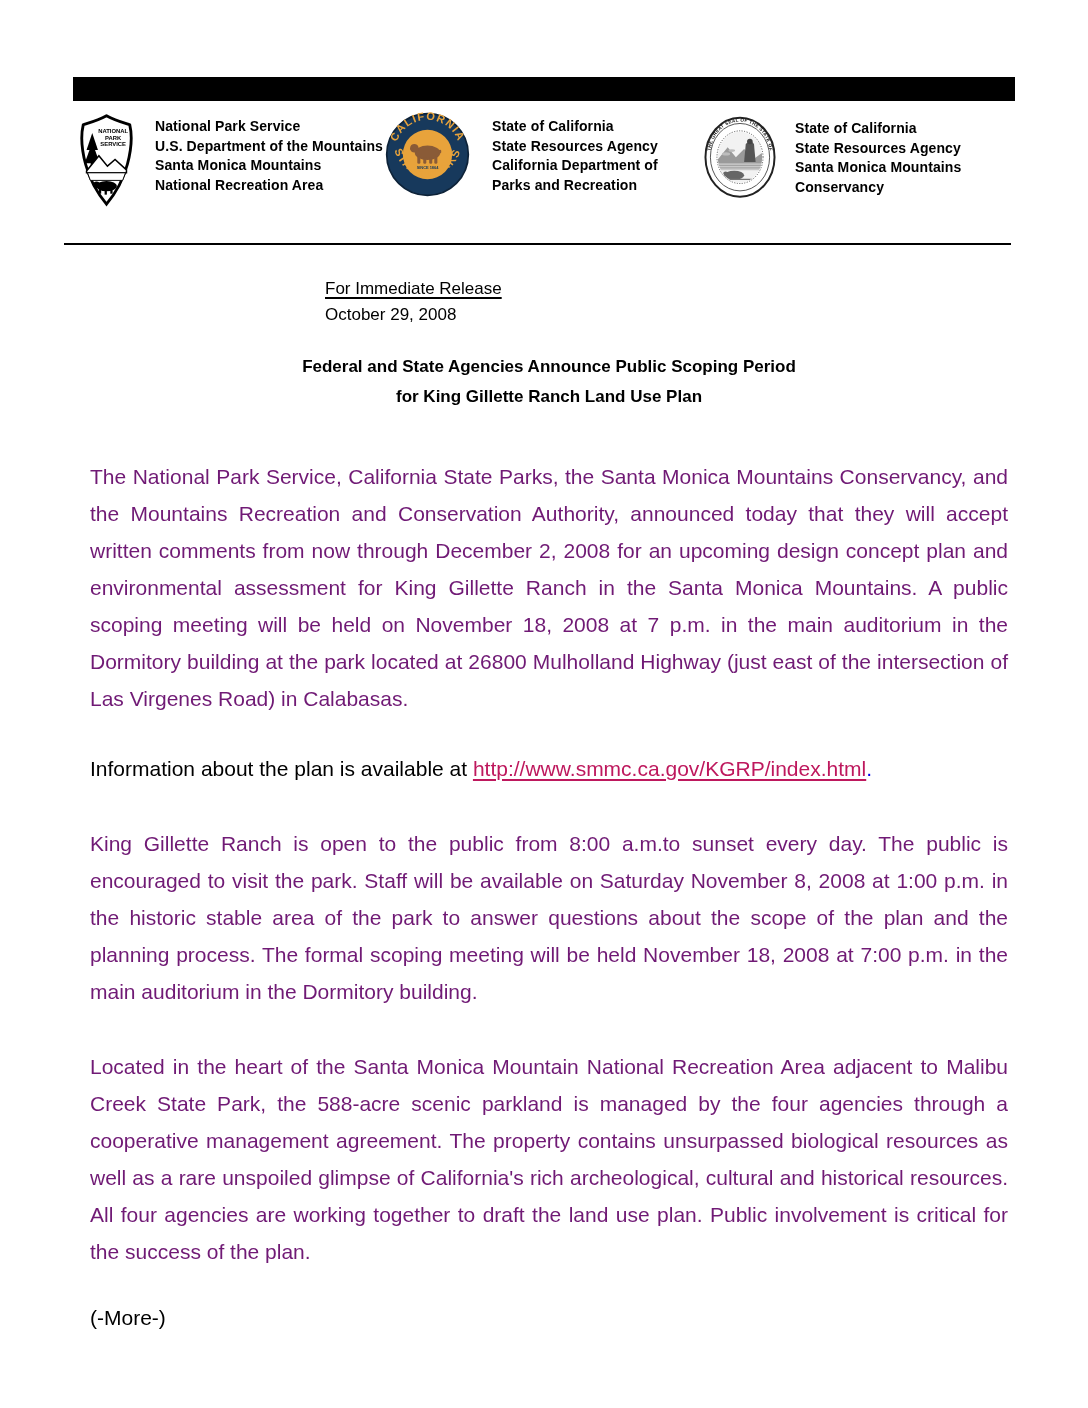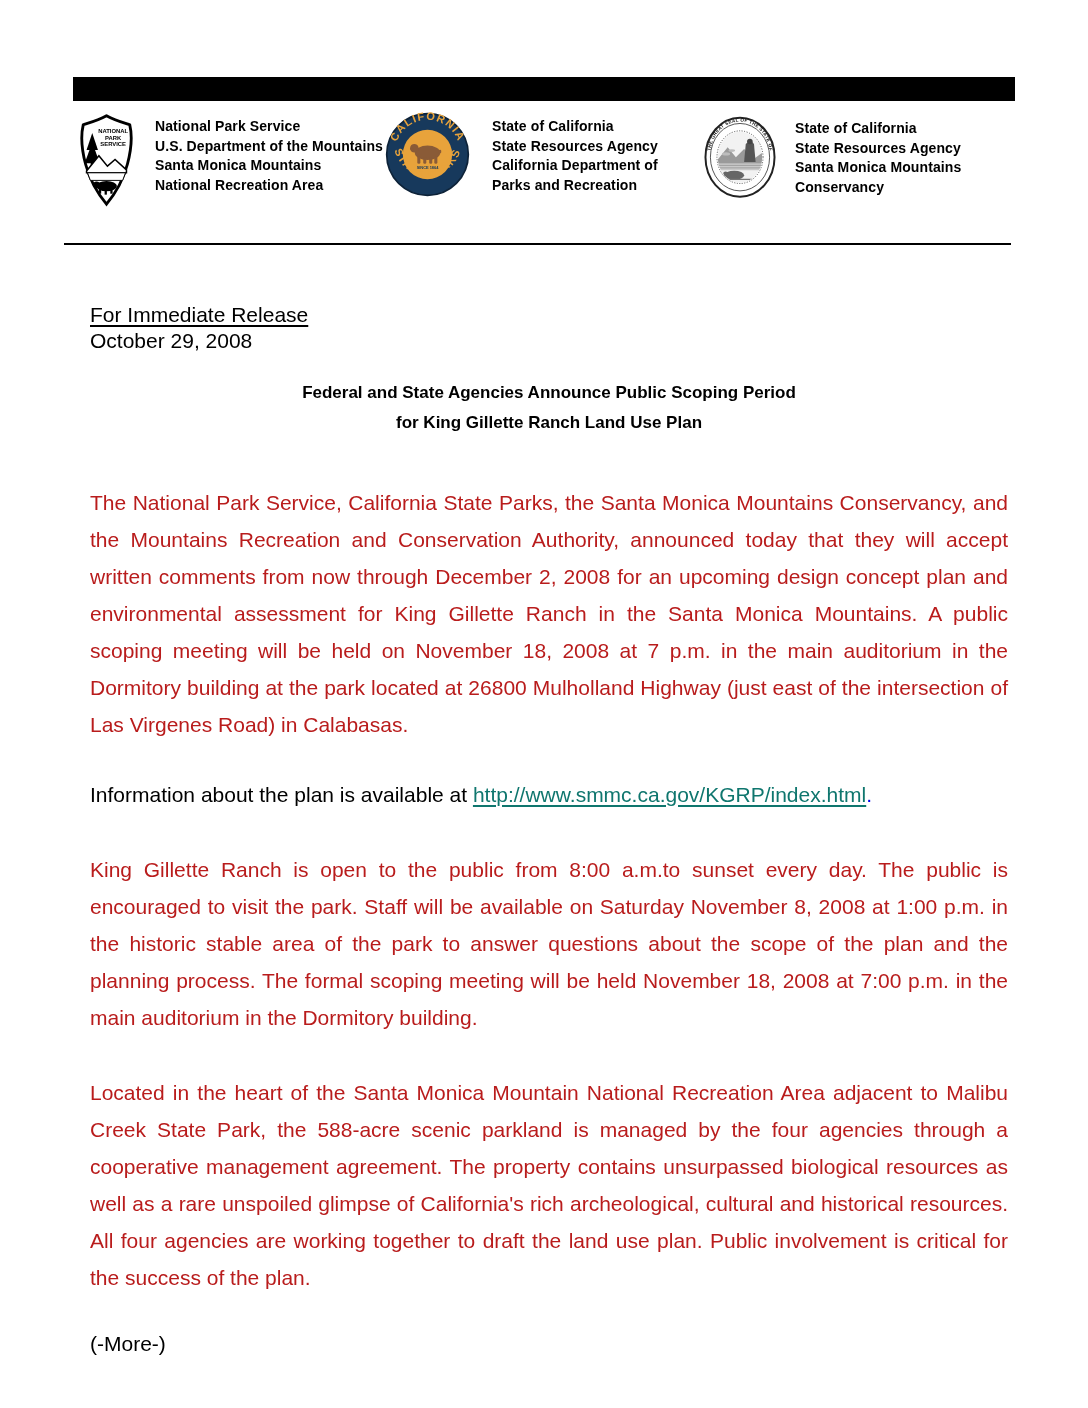--- a/index.html
+++ b/index.html
@@ -25,35 +25,35 @@
   #agency-nps .agency-text { margin-left:20px; }
   #agency-csp  { left:385px; top:112px; }
   #agency-csp .agency-text { margin-left:22px; }
   #agency-seal { left:703px; top:114px; }
   #agency-seal .agency-text { margin-left:18px; }
   .rule {
     position:absolute; left:64px; top:243px;
     width:947px; height:2px; background:#000;
   }
   .content { position:absolute; left:90px; top:250px; width:918px; }
-  .release-row { display:flex; margin-top:52px; font-size:21px; line-height:26px; }
+  .release-row { display:flex; margin-top:26px; font-size:17px; line-height:26px;justify-content:center; }
   .release-left { width:448px; }
   .release-label { text-decoration:underline; text-decoration-thickness:2px; text-underline-offset:3px; }
   .contact { flex:1; white-space:pre-wrap; }
   .doc-title {
     margin-top:24px; text-align:center;
     font-size:17px; font-weight:bold; line-height:30px;
   }
   p.body-para {
-    font-size:21px; line-height:37px; text-align:justify; color:#b91c1c;
+    font-size:21px; line-height:37px; text-align:justify; color:#701a75;
   }
   .mt-first { margin-top:46px; }
   .mt-para  { margin-top:38px; }
   .link-para { margin-top:33px; font-size:21px; line-height:37px; text-align:left; }
-  .doc-link { color:#0f766e; text-decoration:underline; text-decoration-thickness:2px; text-underline-offset:3px;text-align:center; }
+  .doc-link { color:#be185d; text-decoration:underline; text-decoration-thickness:2px; text-underline-offset:3px;text-align:center; }
   .link-suffix { color:#0000EE; }
   .more-line { margin-top:29px; text-align:left; font-size:21px; line-height:37px; }
   svg text { font-family:"Liberation Sans", sans-serif; }
 </style>
 </head>
 <body>
 
 <div class="page">
 
   <div class="top-bar"></div>

